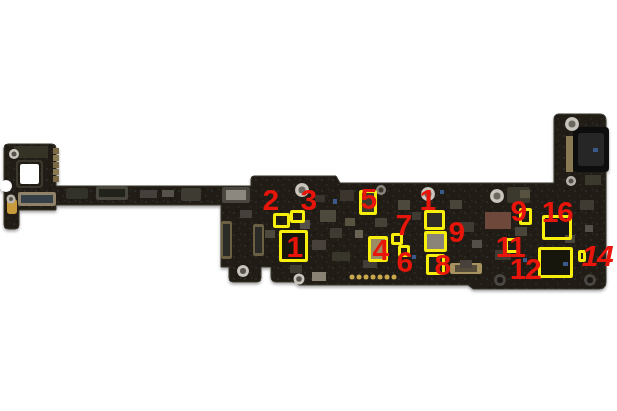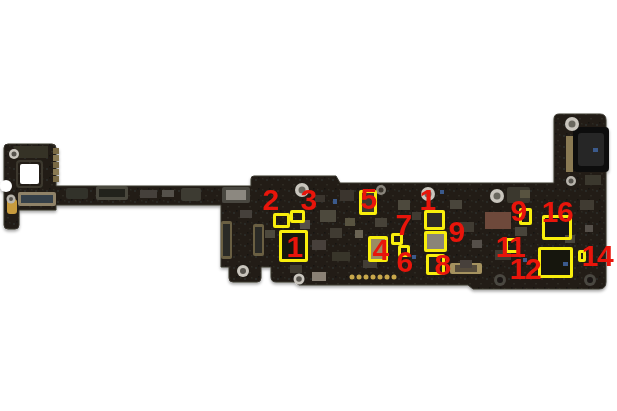--- a/index.html
+++ b/index.html
@@ -200,15 +200,15 @@
       <div class="co-num" style="left: 368px; top: 199px;">5</div>
       <div class="co-num" style="left: 404px; top: 262px;">6</div>
       <div class="co-num" style="left: 403px; top: 225px;">7</div>
       <div class="co-num" style="left: 442px; top: 265px;">8</div>
       <div class="co-num" style="left: 456px; top: 232px;">9</div>
       <div class="co-num" style="left: 427px; top: 200px;">1</div>
       <div class="co-num" style="left: 518px; top: 211px;">9</div>
       <div class="co-num" style="left: 510px; top: 247px;">11</div>
       <div class="co-num" style="left: 525px; top: 269px;">12</div>
       <div class="co-num" style="left: 557px; top: 212px;">16</div>
-      <div class="co-num" style="left: 597px; top: 256px;">14</div>
+      <div class="co-num" style="left: 597px; top: 256px; font-style: italic;">14</div>
     </div>
 </div>
 
 </body></html>

